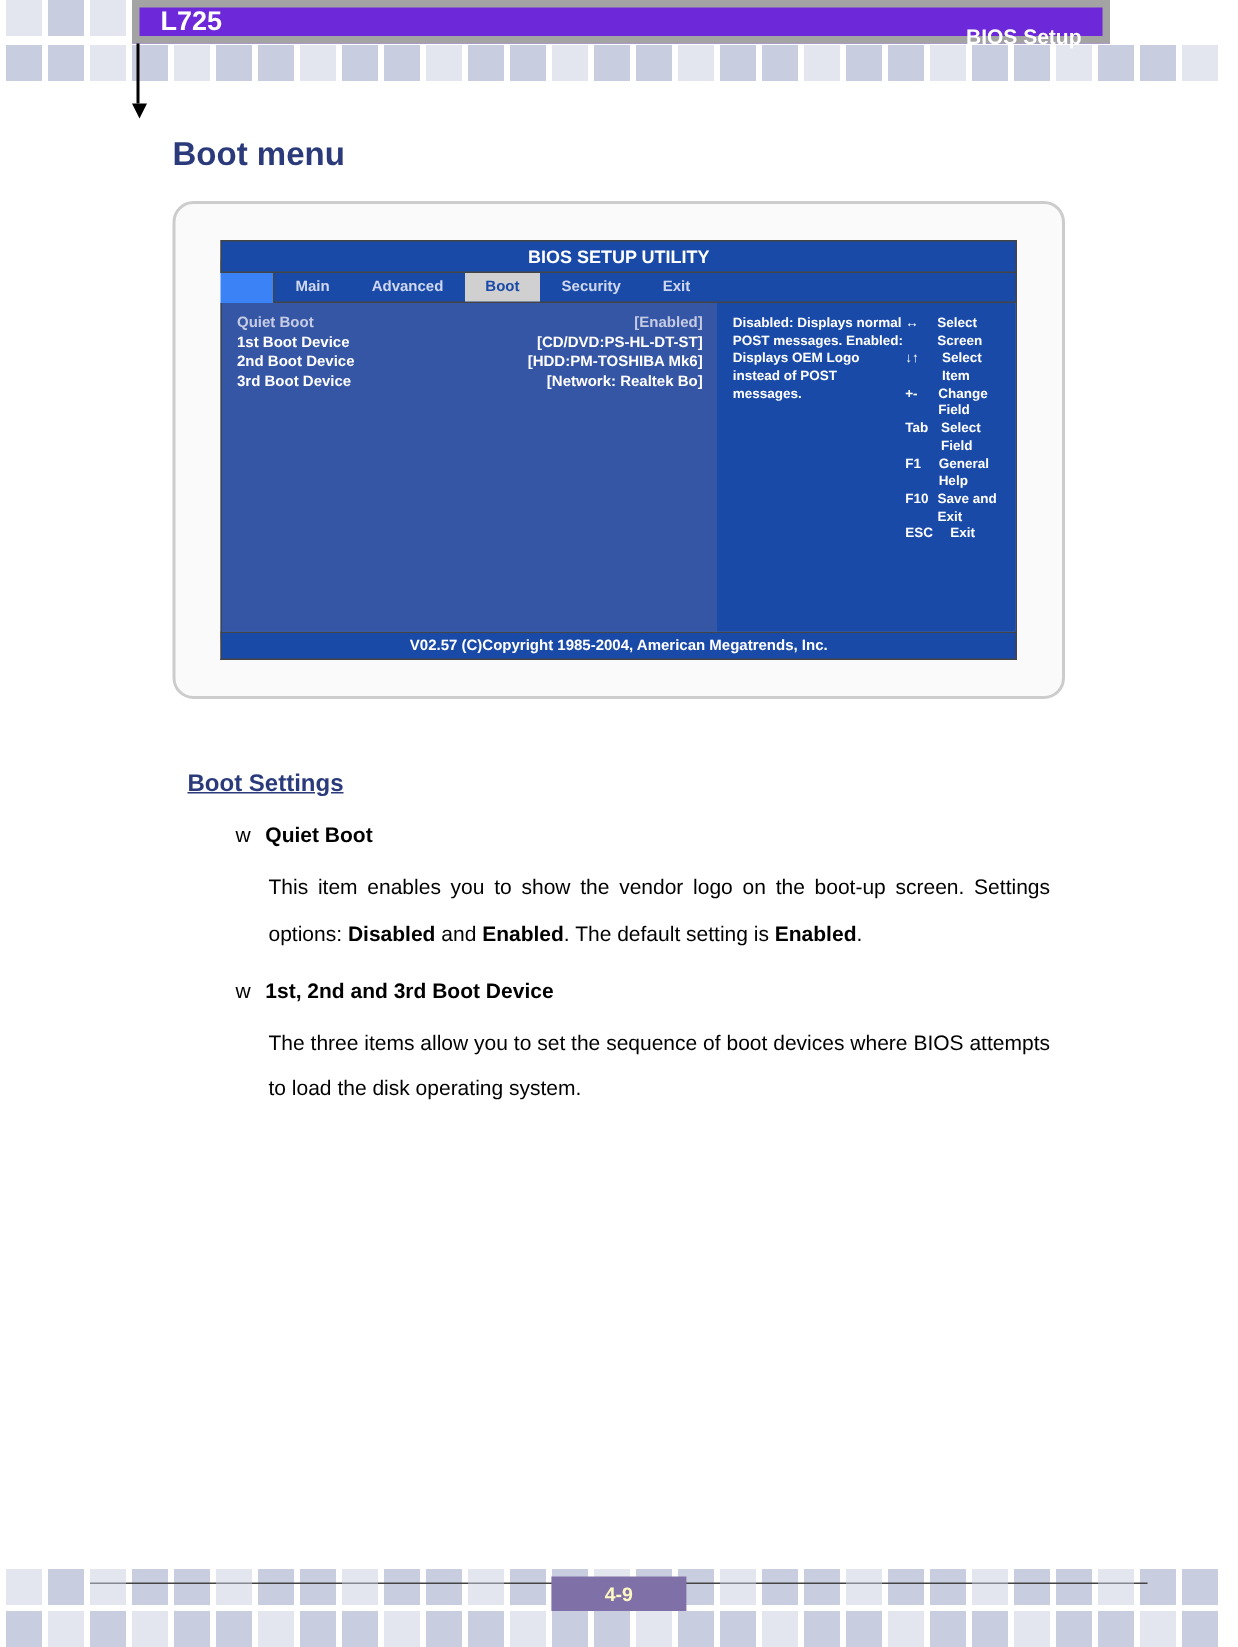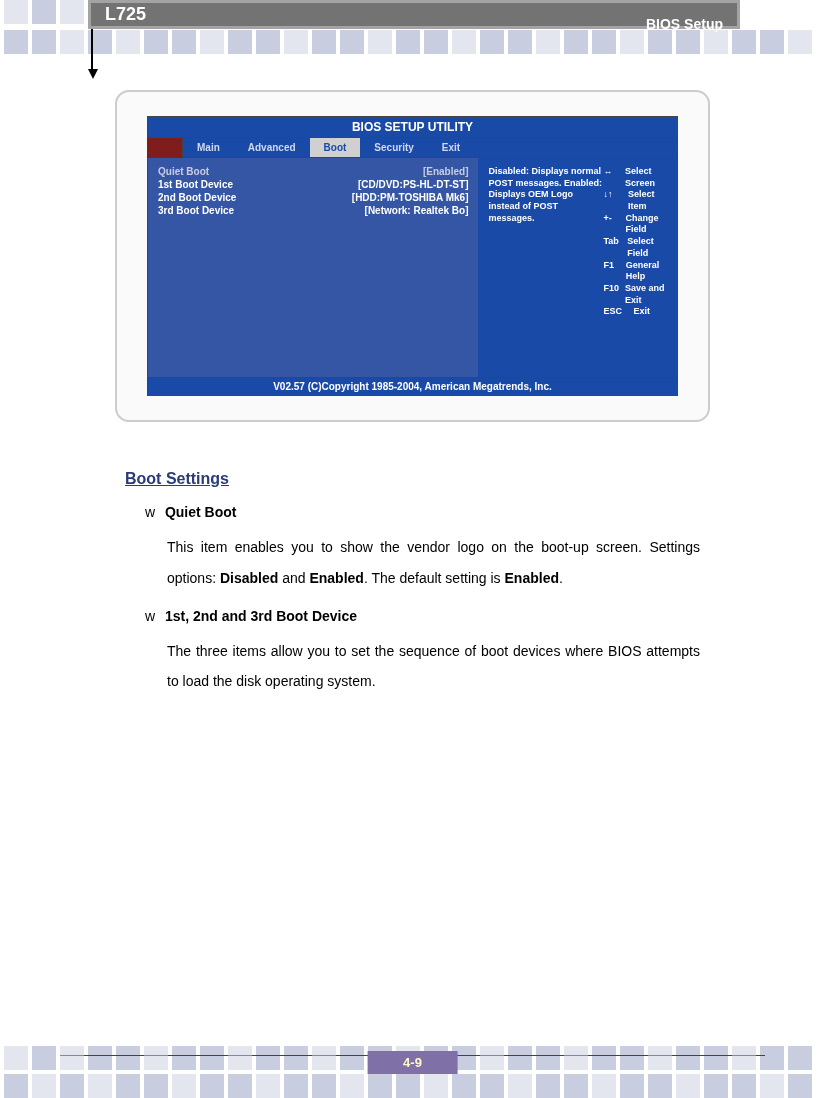--- a/index.html
+++ b/index.html
@@ -25,22 +25,22 @@
   .sq { width: 24px; height: 24px; background: #c8cee0; }
   .sq.dim { opacity: 0.5; }
   
   
   .header-bar {
     position: absolute;
     top: 0;
     left: 88px;
     right: 85px;
     height: 29px;
-    background: #737373;
-    border: 3px solid #a3a3a3;
+    background: #6d28d9;
+    border: 5px solid #a3a3a3;
     display: flex;
     align-items: center;
     justify-content: space-between;
     padding: 0 14px;
     z-index: 10;
   }
   .header-bar .model { color: #fff; font-size: 18px; font-weight: bold; }
   .header-bar .section { color: #fff; font-size: 14px; font-weight: bold; margin-top: 19px; }
   
   
@@ -75,21 +75,21 @@
   }
   
   
   .bios-container {
     border: 2px solid #ccc;
     border-radius: 14px;
     padding: 24px 30px 24px 30px;
     background: #fafafa;
   }
   .bios-window {
-    background: #7f1d1d;
+    background: #3b82f6;
     color: #ddd;
     font-family: 'Verdana', sans-serif;
     font-size: 10px;
     border-radius: 15px;
   }
   .bios-title-bar {
     background: #1a4aa8;
     color: #fff;
     text-align: center;
     font-weight: bold;
@@ -159,21 +159,21 @@
     margin-top: 48px;
     padding: 0 10px;
   }
   .boot-settings h2 {
     font-size: 16px;
     font-weight: bold;
     color: #2a3a7a;
     text-decoration: underline;
     margin-bottom: 16px;
   }
-  .item { margin-left: 20px; margin-bottom: 14px; }
+  .item { margin-left: 32px; margin-bottom: 14px; }
   .item-head { font-size: 14px; color: #000; margin-bottom: 12px; }
   .item-head .bullet { display: inline-block; width: 16px; }
   .item-head .title { font-weight: bold; }
   .item-body {
     margin-left: 22px;
     font-size: 14px;
     color: #000;
     line-height: 2.2;
     text-align: justify;
   }
@@ -263,20 +263,21 @@
   <span class="model">L725</span>
   <span class="section">BIOS Setup</span>
 </div>
 
 <div class="arrow-deco">
   <div class="arrow-line"></div>
   <div class="arrow-head"></div>
 </div>
 
 <div class="content">
+  <h1 class="page-title">Boot menu</h1>
 
   <div class="bios-container">
     <div class="bios-window">
       <div class="bios-title-bar">BIOS SETUP UTILITY</div>
       <div class="bios-tabs">
         <div class="bios-tab">Main</div>
         <div class="bios-tab">Advanced</div>
         <div class="bios-tab active">Boot</div>
         <div class="bios-tab">Security</div>
         <div class="bios-tab">Exit</div>

